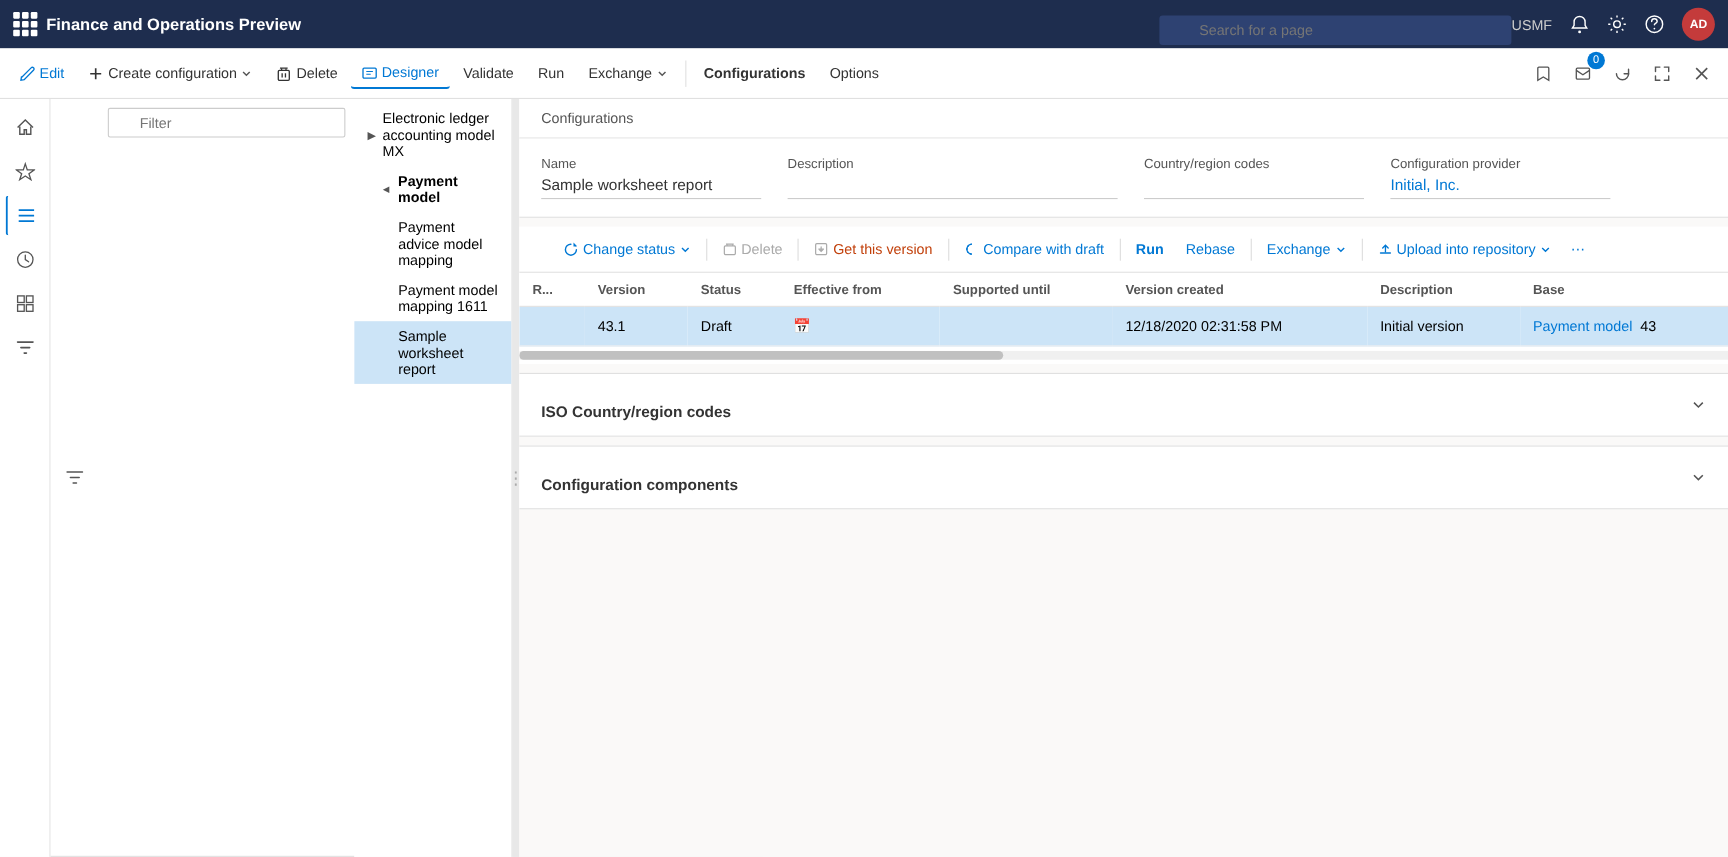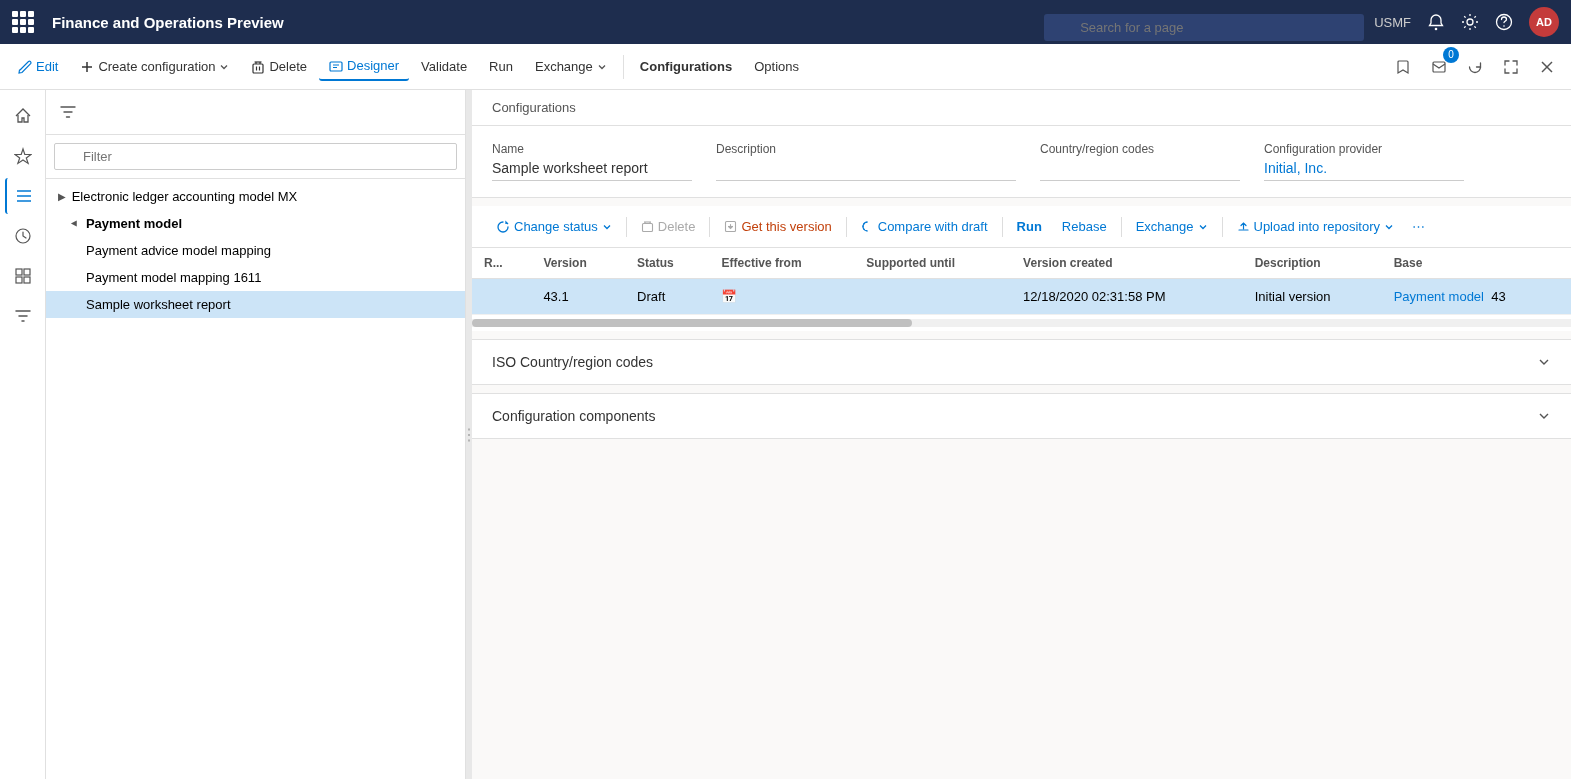--- a/index.html
+++ b/index.html
@@ -6,21 +6,20 @@
     body { font-family: 'Segoe UI', Arial, sans-serif; font-size: 13px; background: #f3f2f1; overflow: hidden; }
 
     
     .top-nav {
       background: #1e2d4e;
       color: white;
       height: 44px;
       display: flex;
       align-items: center;
       padding: 0 12px;
-      gap: 10px;
     }
     .grid-icon { display: grid; grid-template-columns: repeat(3,6px); grid-template-rows: repeat(3,6px); gap: 2px; }
     .grid-icon span { background: white; border-radius: 1px; }
     .top-nav-title { font-size: 15px; font-weight: 600; color: white; margin-left: 8px; flex: 1; }
     .search-bar {
       background: #2e4272;
       border: none;
       color: #ccc;
       padding: 6px 14px 6px 36px;
       border-radius: 3px;
@@ -60,21 +59,21 @@
     .sidebar { width: 46px; background: white; border-right: 1px solid #e0e0e0; display: flex; flex-direction: column; align-items: center; padding-top: 8px; gap: 4px; }
     .sidebar-icon { width: 36px; height: 36px; display: flex; align-items: center; justify-content: center; cursor: pointer; border-radius: 3px; color: #555; }
     .sidebar-icon.active { color: #0078d4; border-left: 2px solid #0078d4; }
 
     
     .tree-panel {
       width: 420px;
       background: white;
       border-right: 1px solid #e0e0e0;
       display: flex;
-      flex-direction: column;
+      flex-direction: row;
     }
     .filter-box {
       padding: 8px;
       border-bottom: 1px solid #e0e0e0;
     }
     .filter-input {
       width: 100%;
       padding: 5px 10px 5px 28px;
       border: 1px solid #ccc;
       border-radius: 2px;
@@ -112,21 +111,21 @@
     }
     .versions-title { font-size: 15px; font-weight: 600; color: #333; }
     .versions-badge { display: flex; align-items: center; gap: 8px; font-size: 13px; }
     .badge-num { color: #333; font-weight: 600; }
     .badge-label { color: #555; }
     .collapse-btn { cursor: pointer; color: #555; }
 
     
     .versions-toolbar {
       display: flex; align-items: center; gap: 4px;
-      padding: 8px 16px;
+      padding: 8px 32px;
       border-bottom: 1px solid #e0e0e0;
       flex-wrap: wrap;
     }
     .ver-btn {
       display: flex; align-items: center; gap: 4px;
       padding: 5px 8px; border: none; background: transparent;
       cursor: pointer; font-size: 13px; color: #0078d4; border-radius: 2px;
     }
     .ver-btn.disabled { color: #aaa; cursor: default; }
     .ver-btn.run { color: #0078d4; font-weight: 600; }
@@ -163,21 +162,21 @@
       background: white;
       margin: 8px 0 0 0;
       border-top: 1px solid #e0e0e0;
     }
     .collapsible-header {
       display: flex; align-items: center; justify-content: space-between;
       padding: 14px 20px;
       cursor: pointer;
       border-bottom: 1px solid #e0e0e0;
     }
-    .collapsible-title { font-size: 14px; font-weight: 400; color: #333; }
+    .collapsible-title { font-size: 14px; font-weight: 700; color: #333; margin-top: 12px; }
     .tr-icon { width: 32px; height: 32px; display: flex; align-items: center; justify-content: center; cursor: pointer; color: #555; border-radius: 3px; }
     .notification-badge { position: relative; }
     .badge-count { position: absolute; top: 4px; right: 4px; background: #0078d4; color: white; border-radius: 50%; width: 16px; height: 16px; font-size: 10px; display: flex; align-items: center; justify-content: center; }
   </style>
 </head>
 <body>
 
 <div class="top-nav">
   <div class="grid-icon">
     <span></span>

